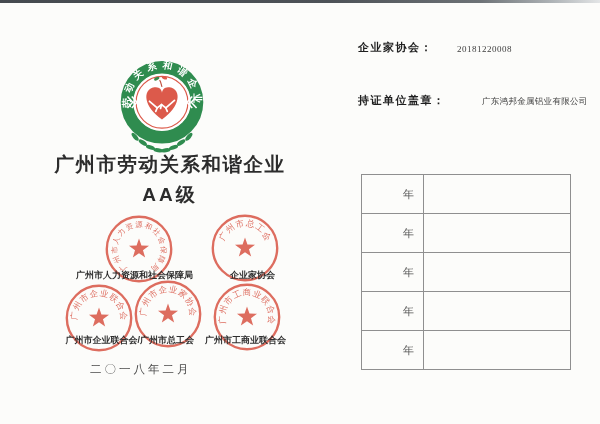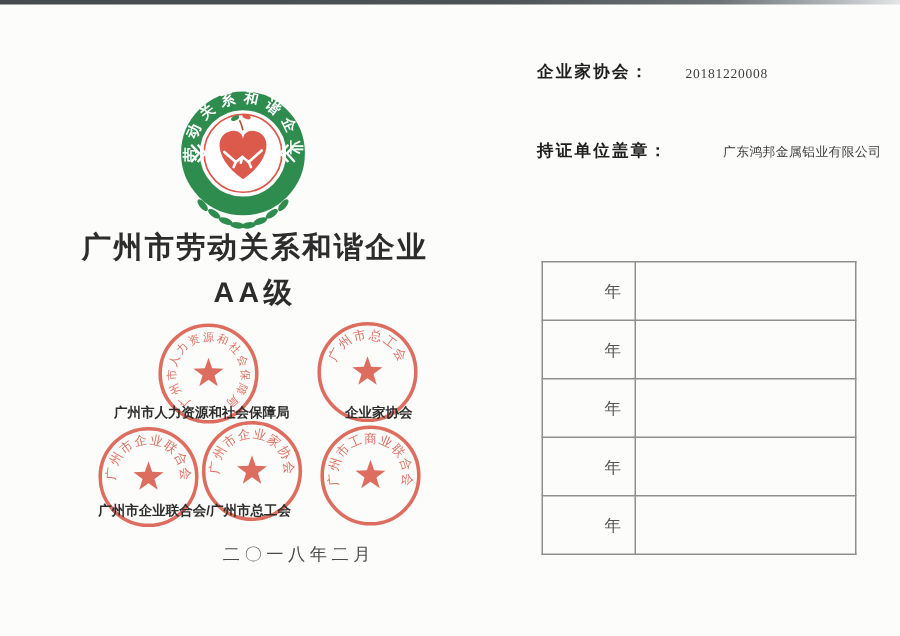--- a/index.html
+++ b/index.html
@@ -19,21 +19,21 @@
   }
   .grade-title{
     left:30px;top:182px;width:280px;text-align:center;
     font-size:19px;font-weight:bold;color:#2c2c2c;letter-spacing:3px;
   }
   .stamp-label{
     text-align:right;font-size:9px;font-weight:bold;color:#2e2e2e;
     white-space:nowrap;letter-spacing:0px;
   }
   .issue-date{
-    left:90px;top:362px;width:160px;text-align:right;
+    left:90px;top:362px;width:160px;text-align:left;
     font-size:11.5px;color:#4a4a4a;letter-spacing:3px;white-space:nowrap;
   }
   .field-label{
     font-size:11px;font-weight:bold;color:#1f1f1f;letter-spacing:1.5px;white-space:nowrap;
   }
   .field-value{
     font-family:"Liberation Serif","DejaVu Serif",serif;color:#3d3d3d;white-space:nowrap;padding-left:44px;
   }
   table.verify{
     border-collapse:collapse;table-layout:fixed;
@@ -167,20 +167,21 @@
         <text x="50.0" y="15.0" font-size="12" fill="#dc5a4b" text-anchor="middle" dominant-baseline="central" font-family="Liberation Serif, DejaVu Serif, serif" transform="rotate(0.0 50.0 15.0)">商</text>
         <text x="64.3" y="18.1" font-size="12" fill="#dc5a4b" text-anchor="middle" dominant-baseline="central" font-family="Liberation Serif, DejaVu Serif, serif" transform="rotate(24.1 64.3 18.1)">业</text>
         <text x="76.1" y="26.7" font-size="12" fill="#dc5a4b" text-anchor="middle" dominant-baseline="central" font-family="Liberation Serif, DejaVu Serif, serif" transform="rotate(48.2 76.1 26.7)">联</text>
         <text x="83.3" y="39.4" font-size="12" fill="#dc5a4b" text-anchor="middle" dominant-baseline="central" font-family="Liberation Serif, DejaVu Serif, serif" transform="rotate(72.3 83.3 39.4)">合</text>
         <text x="84.8" y="53.9" font-size="12" fill="#dc5a4b" text-anchor="middle" dominant-baseline="central" font-family="Liberation Serif, DejaVu Serif, serif" transform="rotate(96.4 84.8 53.9)">会</text>
       </svg>
 
     <div class="abs stamp-label" style="left:53px;top:269px;width:140px;">广州市人力资源和社会保障局</div>
     <div class="abs stamp-label" style="left:205px;top:269px;width:70px;">企业家协会</div>
     <div class="abs stamp-label" style="left:54px;top:334px;width:140px;">广州市企业联合会/广州市总工会</div>
+    <div class="abs stamp-label" style="left:196px;top:334px;width:90px;">广州市工商业联合会</div>
 
     <div class="abs issue-date">二〇一八年二月</div>
   </div>
 
   <div class="abs" style="left:330px;top:0;width:270px;height:424px;">
 
     <div class="abs field-label" style="left:28px;top:40px;">企业家协会：</div>
     <div class="abs field-value" style="left:83px;top:44px;font-size:9px;letter-spacing:0.5px;">20181220008</div>
 
     <div class="abs field-label" style="left:28px;top:93px;">持证单位盖章：</div>

